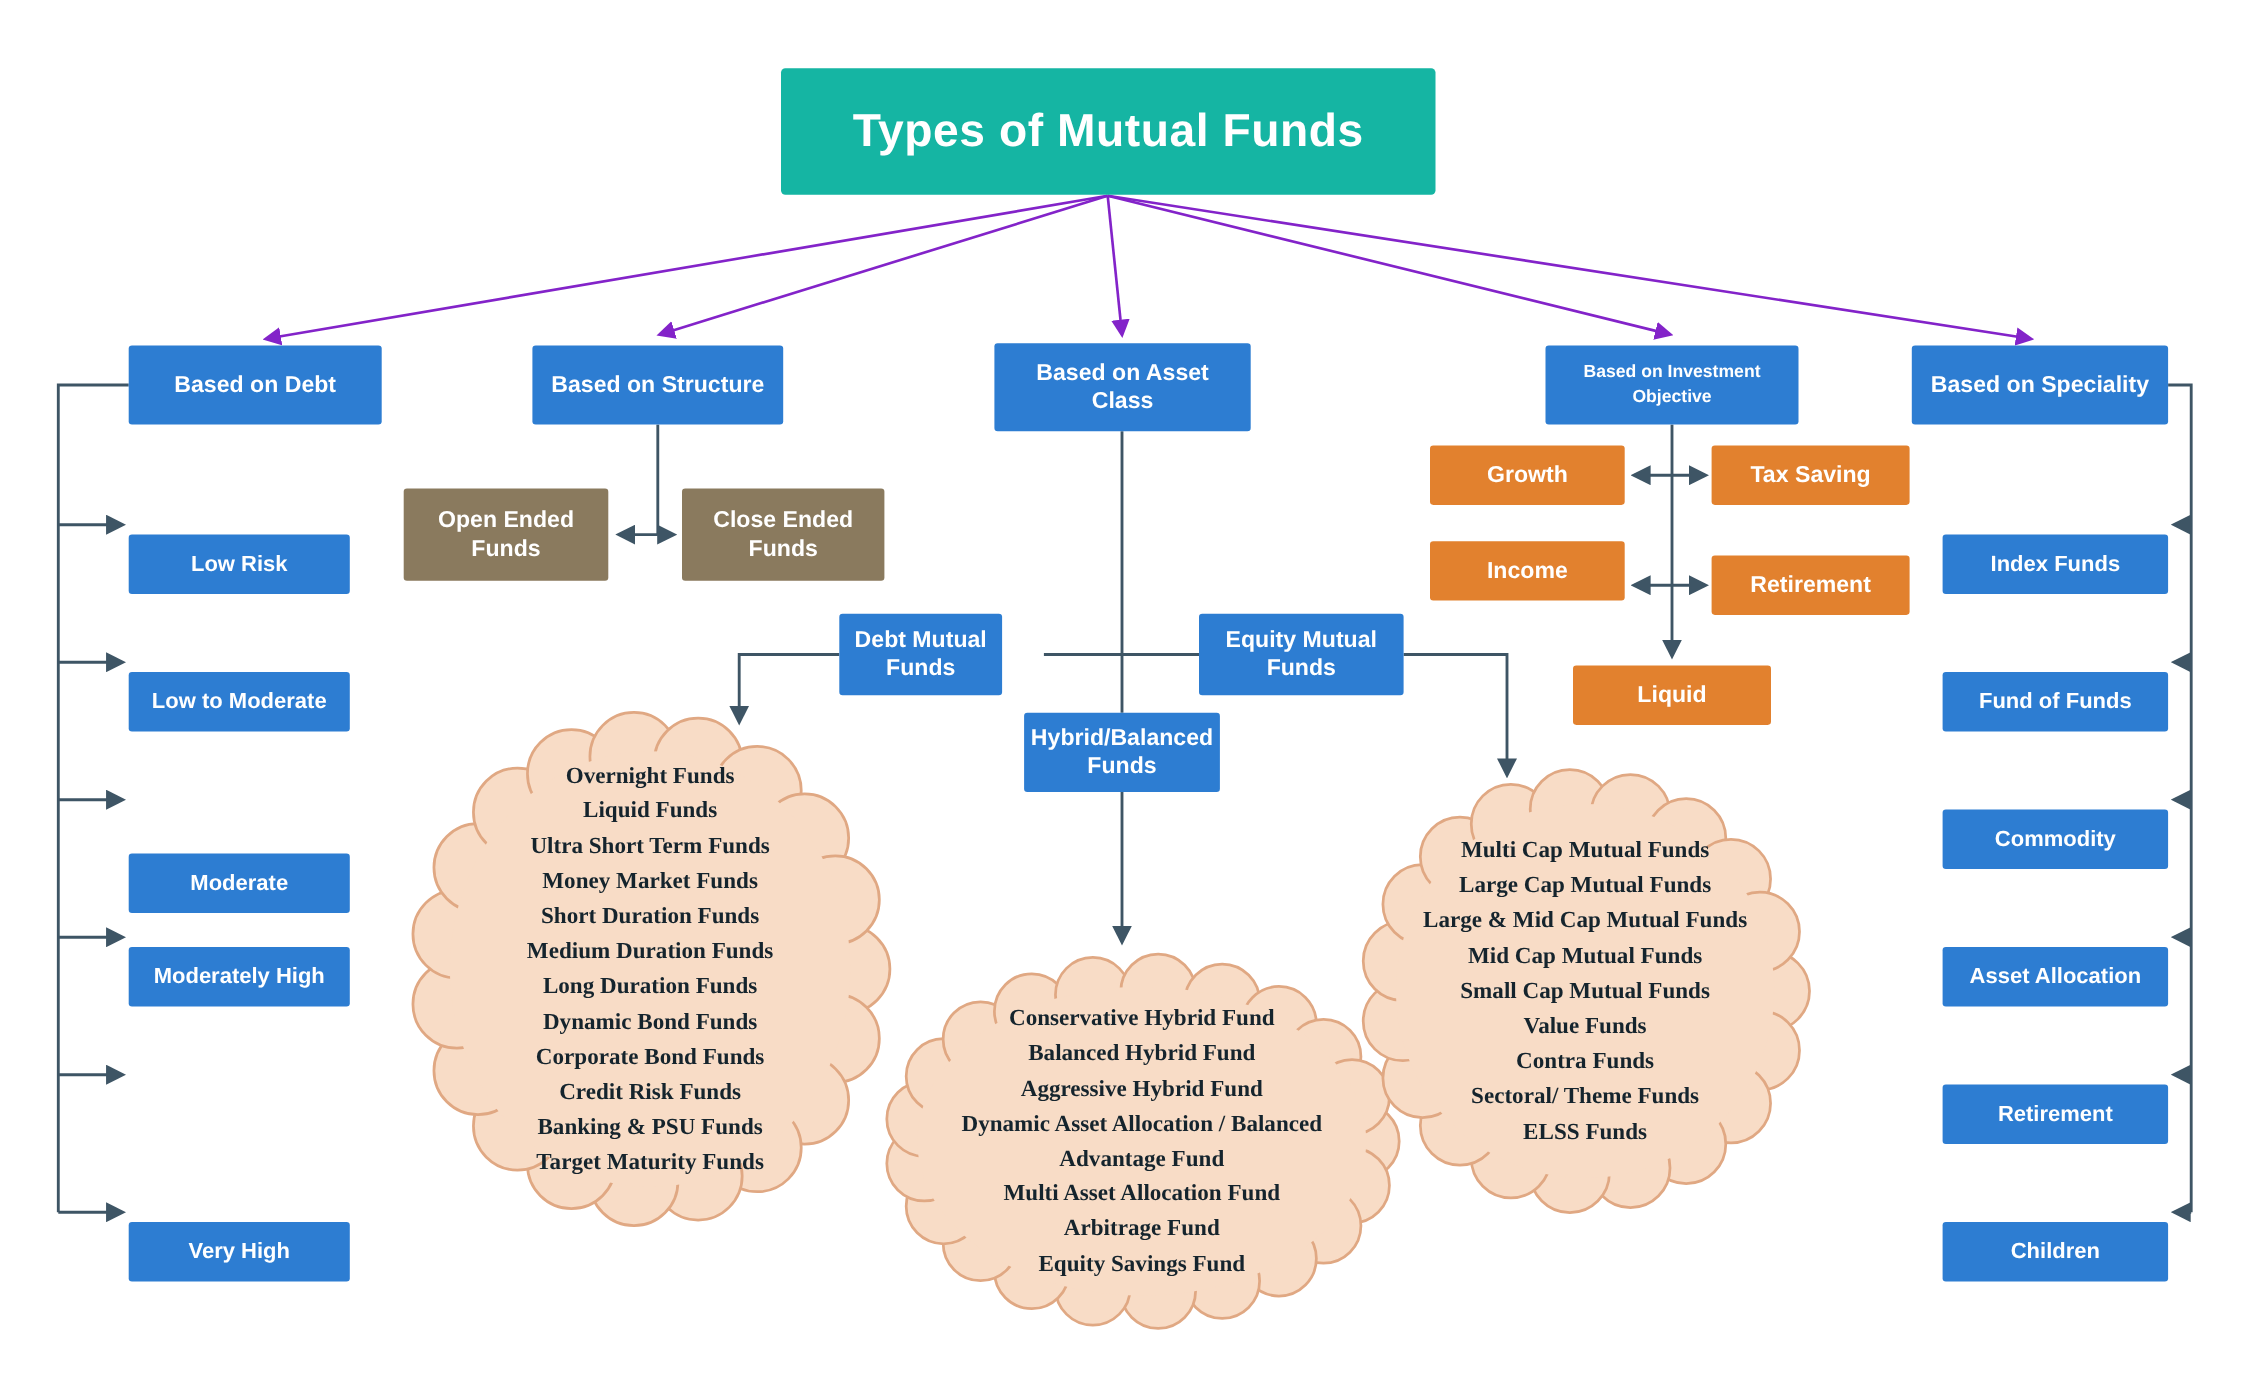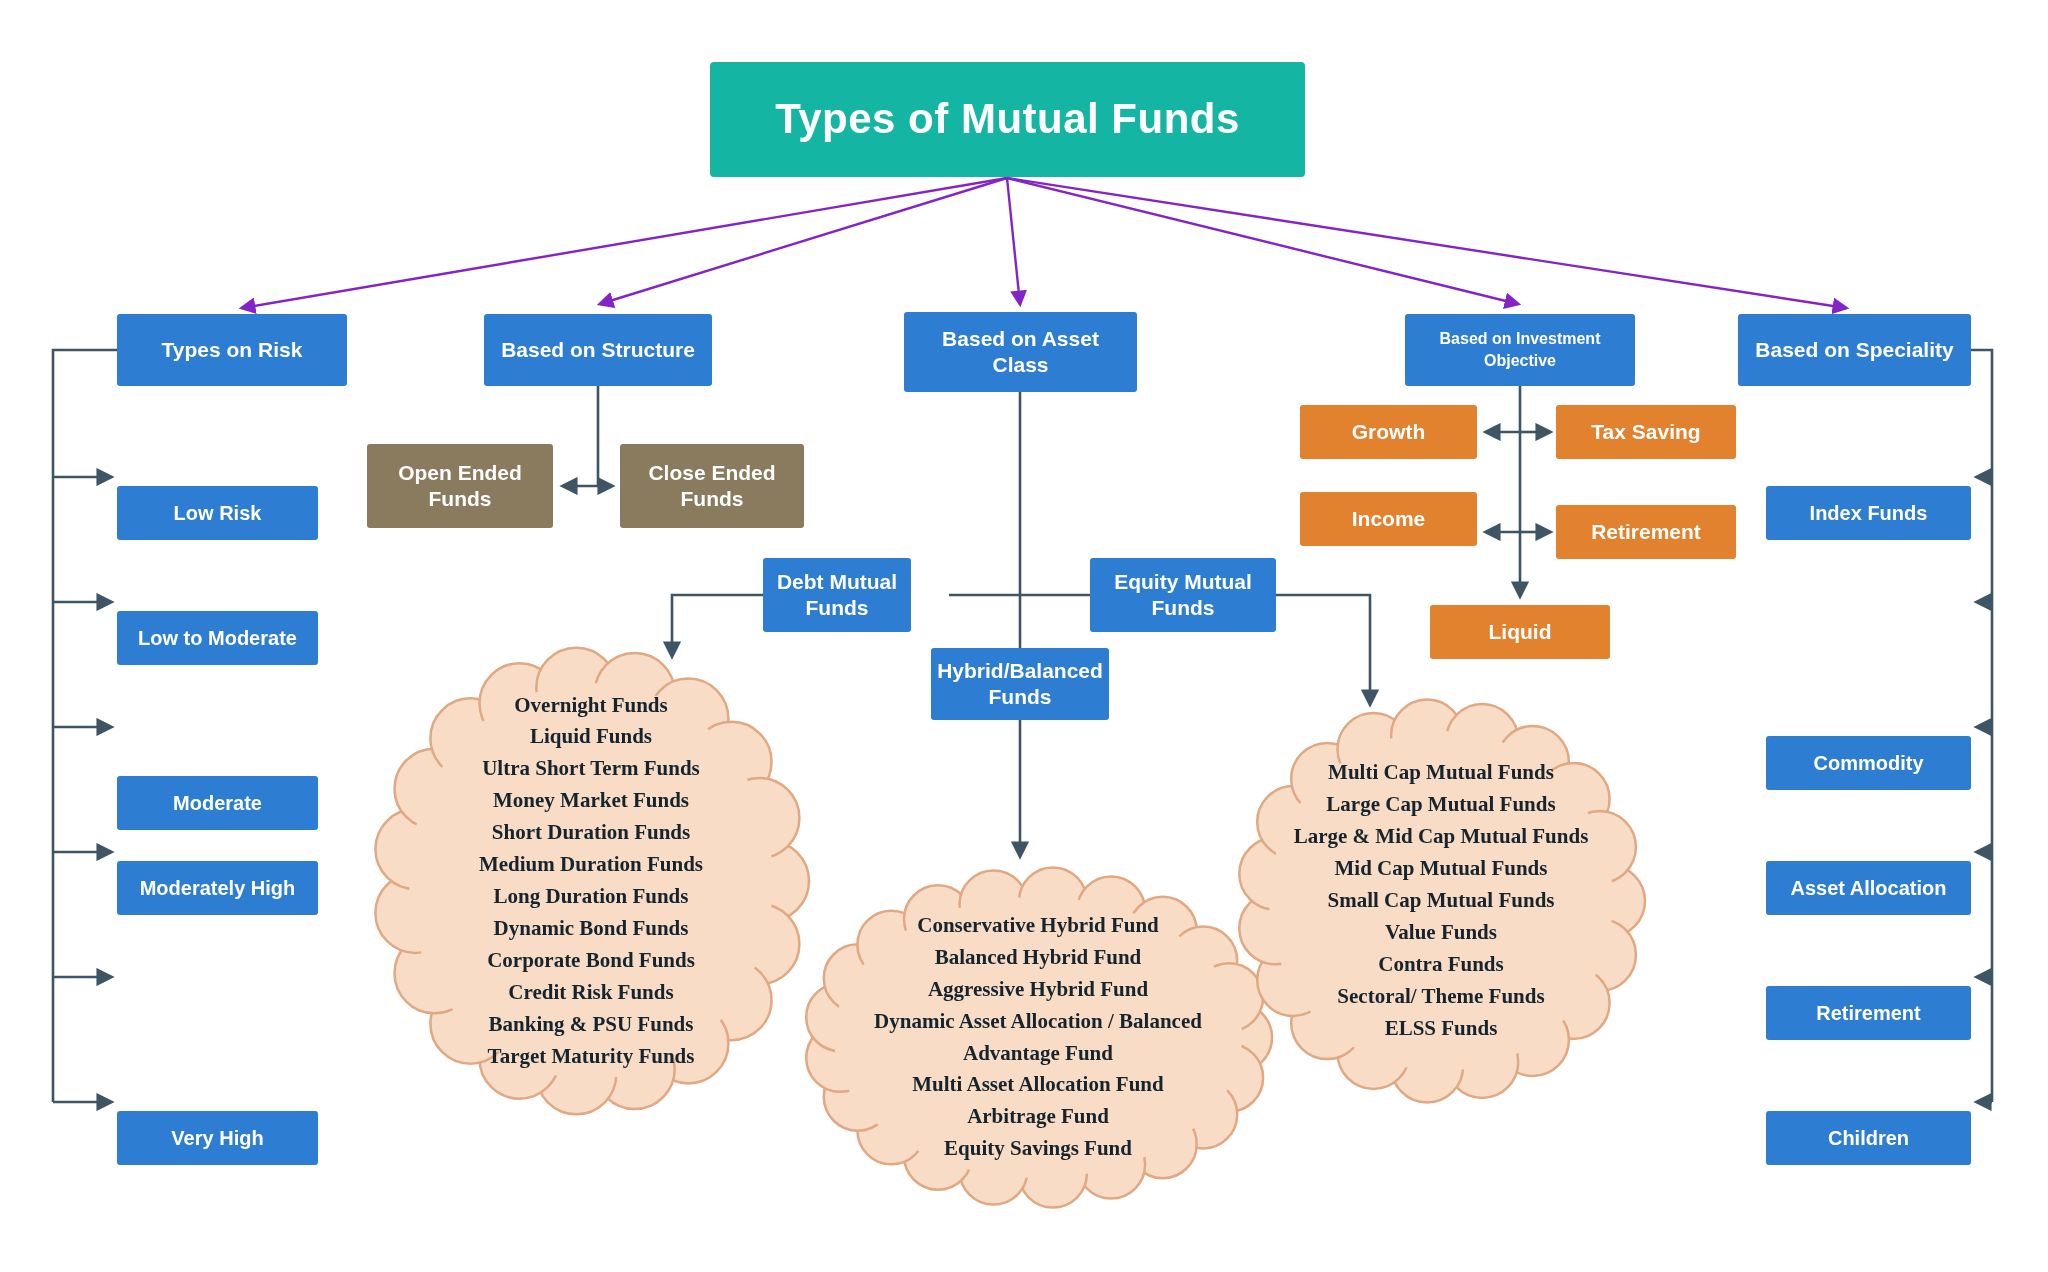--- a/index.html
+++ b/index.html
@@ -198,21 +198,21 @@
         <div>Small Cap Mutual Funds</div>
         <div>Value Funds</div>
         <div>Contra Funds</div>
         <div>Sectoral/ Theme Funds</div>
         <div>ELSS Funds</div>
       </div>
   </div>
 
   <div class="abs box title" style="left:710px;top:62px;width:595px;height:115px;">Types of Mutual Funds</div>
 
-  <div class="abs box blue cat" style="left:117px;top:314px;width:230px;height:72px;">Types on Risk</div>
+  <div class="abs box blue cat" style="left:117px;top:314px;width:230px;height:72px;">Based on Debt</div>
   <div class="abs box blue cat" style="left:484px;top:314px;width:228px;height:72px;">Based on Structure</div>
   <div class="abs box blue cat" style="left:904px;top:312px;width:233px;height:80px;">Based on Asset Class</div>
   <div class="abs box blue small-cat" style="left:1405px;top:314px;width:230px;height:72px;">Based on Investment Objective</div>
   <div class="abs box blue cat" style="left:1738px;top:314px;width:233px;height:72px;">Based on Speciality</div>
 
   <div class="abs box blue leaf" style="left:117px;top:450px;width:201px;height:54px;">Low Risk</div>
   <div class="abs box blue leaf" style="left:117px;top:575px;width:201px;height:54px;">Low to Moderate</div>
   <div class="abs box blue leaf" style="left:117px;top:740px;width:201px;height:54px;">Moderate</div>
   <div class="abs box blue leaf" style="left:117px;top:825px;width:201px;height:54px;">Moderately High</div>
   <div class="abs box blue leaf" style="left:117px;top:1075px;width:201px;height:54px;">Very High</div>
@@ -224,18 +224,19 @@
   <div class="abs box blue node" style="left:1090px;top:558px;width:186px;height:74px;">Equity Mutual Funds</div>
   <div class="abs box blue node" style="left:931px;top:648px;width:178px;height:72px;">Hybrid/Balanced Funds</div>
 
   <div class="abs box orange node" style="left:1300px;top:405px;width:177px;height:54px;">Growth</div>
   <div class="abs box orange node" style="left:1556px;top:405px;width:180px;height:54px;">Tax Saving</div>
   <div class="abs box orange node" style="left:1300px;top:492px;width:177px;height:54px;">Income</div>
   <div class="abs box orange node" style="left:1556px;top:505px;width:180px;height:54px;">Retirement</div>
   <div class="abs box orange node" style="left:1430px;top:605px;width:180px;height:54px;">Liquid</div>
 
   <div class="abs box blue leaf" style="left:1766px;top:450px;width:205px;height:54px;">Index Funds</div>
+  <div class="abs box blue leaf" style="left:1766px;top:575px;width:205px;height:54px;">Fund of Funds</div>
   <div class="abs box blue leaf" style="left:1766px;top:700px;width:205px;height:54px;">Commodity</div>
   <div class="abs box blue leaf" style="left:1766px;top:825px;width:205px;height:54px;">Asset Allocation</div>
   <div class="abs box blue leaf" style="left:1766px;top:950px;width:205px;height:54px;">Retirement</div>
   <div class="abs box blue leaf" style="left:1766px;top:1075px;width:205px;height:54px;">Children</div>
 
 </div>
 
 </body></html>

